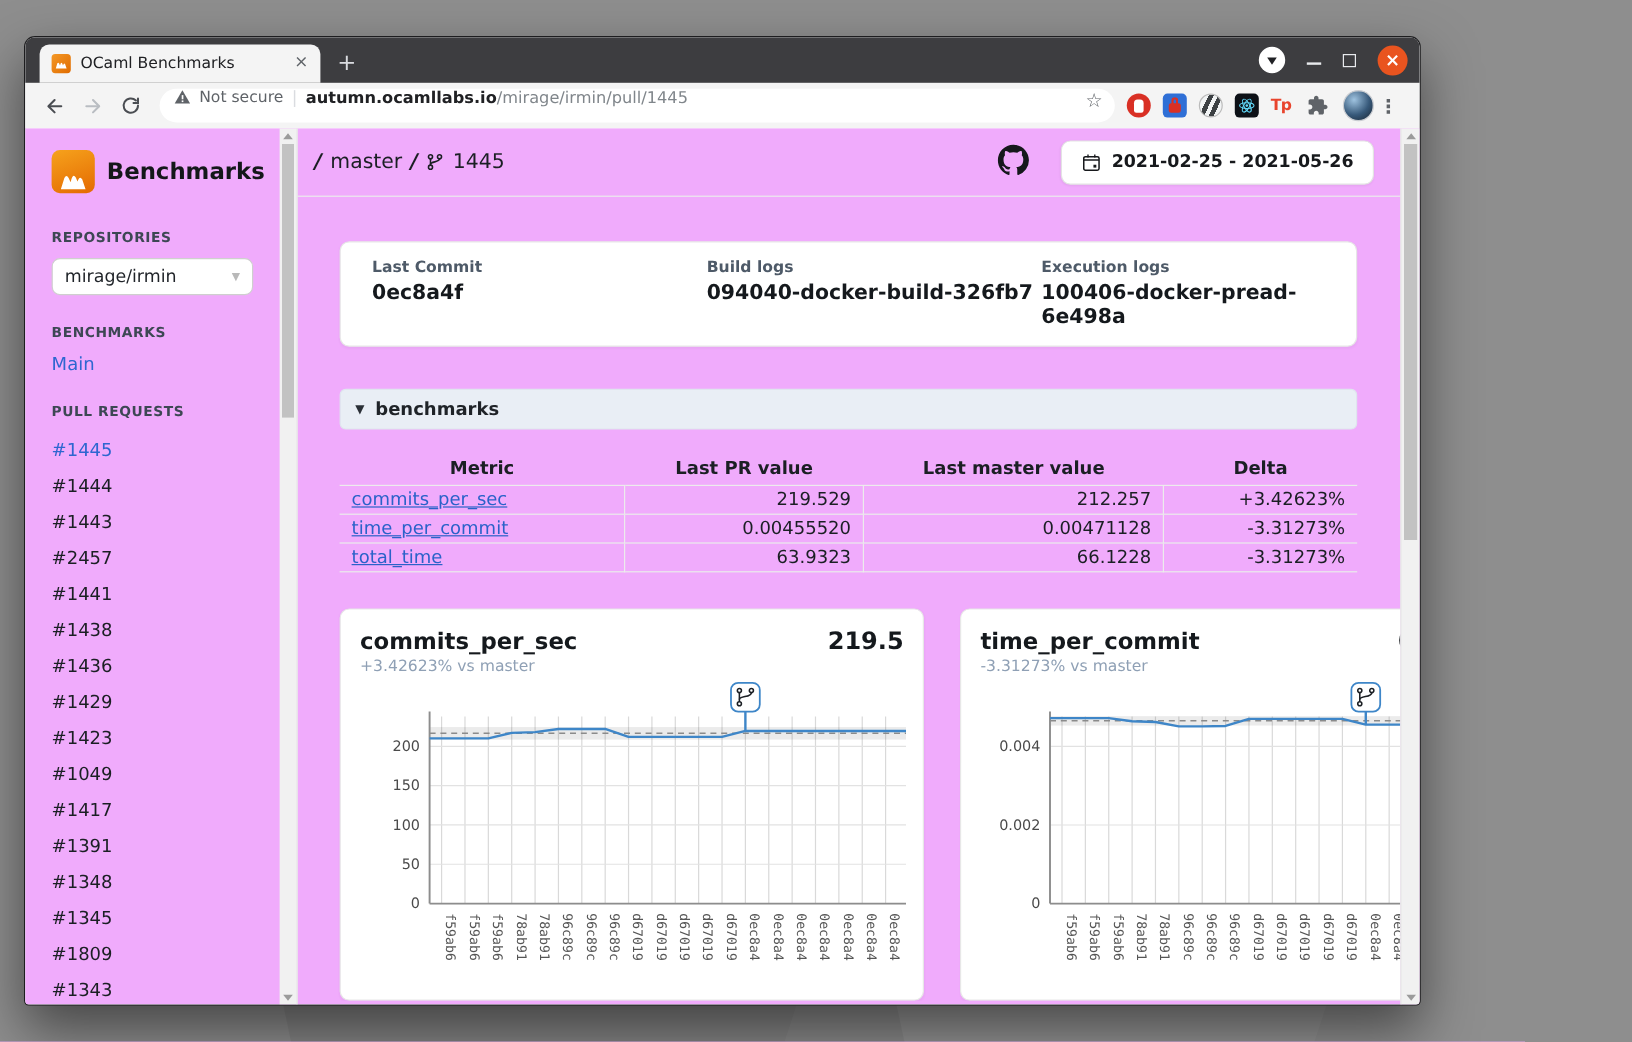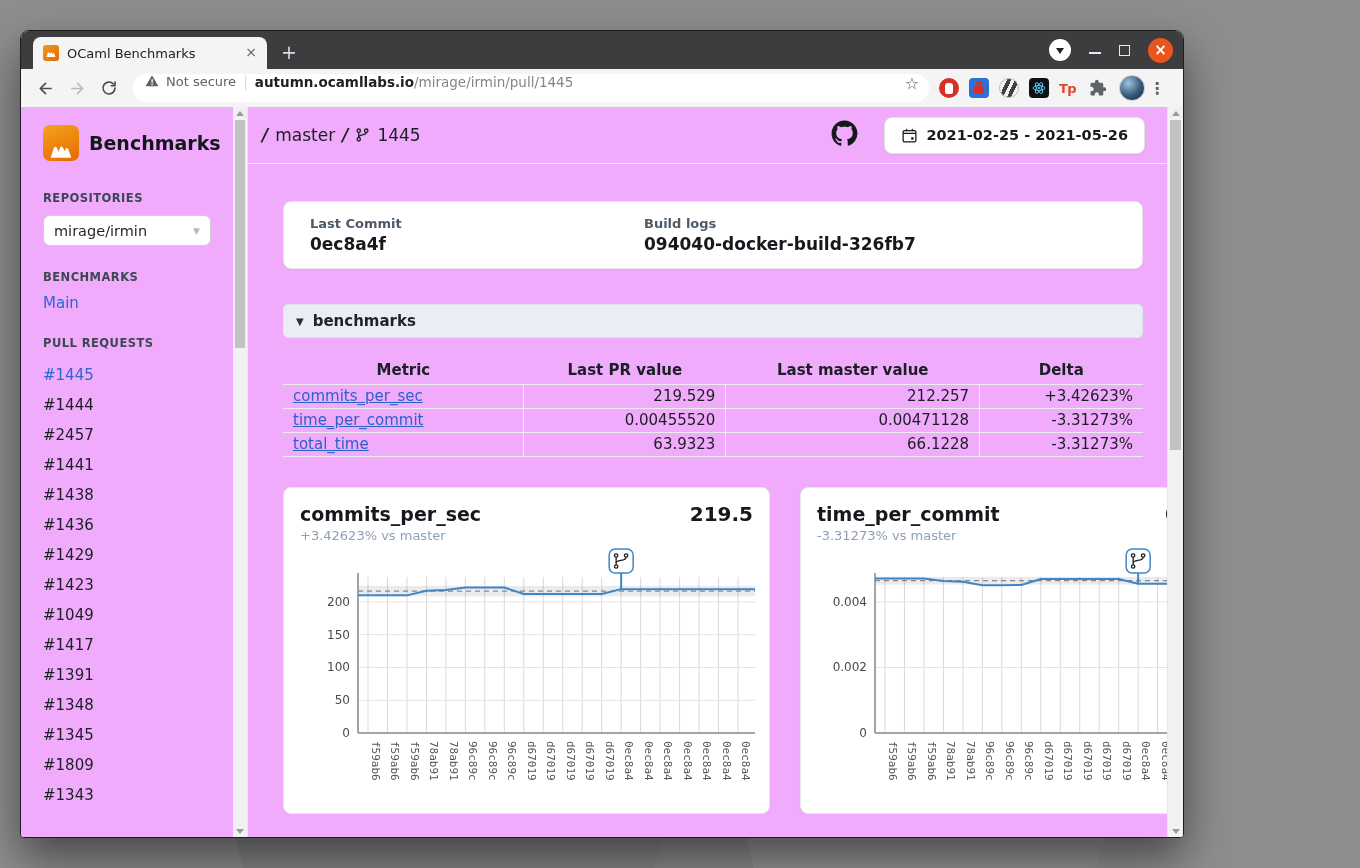--- a/index.html
+++ b/index.html
@@ -74,21 +74,21 @@
   .scroll-dn:after { content:""; border:4px solid transparent; border-top:5px solid #9b9b9b; margin-top:4px; }
 
   .main { flex:1; min-width:0; display:flex; flex-direction:column; }
   .main-header { height:57px; border-bottom:1px solid #ebebeb; display:flex; align-items:center; padding:0 22px 0 14px; flex:none; }
   .crumb { font-size:17px; color:#1b1f24; display:flex; align-items:center; gap:7px; }
   .crumb .sl { font-weight:800; font-style:italic; }
   .crumb .branch-ic { display:flex; }
   .mh-right { margin-left:auto; display:flex; align-items:center; gap:26px; }
   .date-box { height:37px; border:1px solid #e3e3e3; border-radius:8px; box-shadow:0 1px 2px rgba(0,0,0,.05); display:flex; align-items:center; gap:8px; padding:0 16px; font-size:14.5px; font-weight:800; color:#17191c; background:#fff; }
 
-  .main-body { padding:37px 24px 0 35px; overflow:hidden; }
+  .main-body { padding:37px 36px 0 35px; overflow:hidden; }
   .summary-card { border:1px solid #e7e7e7; border-radius:8px; background:#fff; display:flex; padding:14px 26px; box-shadow:0 1px 2px rgba(0,0,0,.03); }
   .sum-item { width:334px; }
   .sum-item:last-child { width:auto; }
   .sum-label { font-size:13px; font-weight:800; color:#4e5a68; margin-bottom:3px; }
   .sum-value { font-size:17px; font-weight:800; color:#15191d; }
 
   .accordion { margin-top:35px; height:34px; background:#e9eef5; border:1px solid #dfe5ee; border-radius:5px; display:flex; align-items:center; padding:0 12px; gap:9px; font-size:15px; font-weight:800; color:#1f2328; }
   .acc-caret { font-size:10px; color:#2a2f36; }
 
   table.bench { margin-top:19px; width:100%; border-collapse:collapse; font-size:15px; color:#1b1f24; }
@@ -221,20 +221,21 @@
         <span class="repo-caret">▼</span>
       </div>
 
       <div class="side-label">BENCHMARKS</div>
       <a class="side-link" href="#">Main</a>
 
       <div class="side-label">PULL REQUESTS</div>
       <div class="pr-list" id="pr-list">
           <a href="#" class="active">#1445</a>
           <a href="#">#1444</a>
+          <a href="#">#1443</a>
           <a href="#">#2457</a>
           <a href="#">#1441</a>
           <a href="#">#1438</a>
           <a href="#">#1436</a>
           <a href="#">#1429</a>
           <a href="#">#1423</a>
           <a href="#">#1049</a>
           <a href="#">#1417</a>
           <a href="#">#1391</a>
           <a href="#">#1348</a>
@@ -286,20 +287,24 @@
 
       <div class="main-body">
         <div class="summary-card">
           <div class="sum-item">
             <div class="sum-label">Last Commit</div>
             <div class="sum-value">0ec8a4f</div>
           </div>
           <div class="sum-item">
             <div class="sum-label">Build logs</div>
             <div class="sum-value">094040-docker-build-326fb7</div>
+          </div>
+          <div class="sum-item">
+            <div class="sum-label">Execution logs</div>
+            <div class="sum-value">100406-docker-pread-6e498a</div>
           </div>
         </div>
 
         <div class="accordion">
           <span class="acc-caret">▼</span>
           <span>benchmarks</span>
         </div>
 
         <table class="bench">
           <colgroup>

